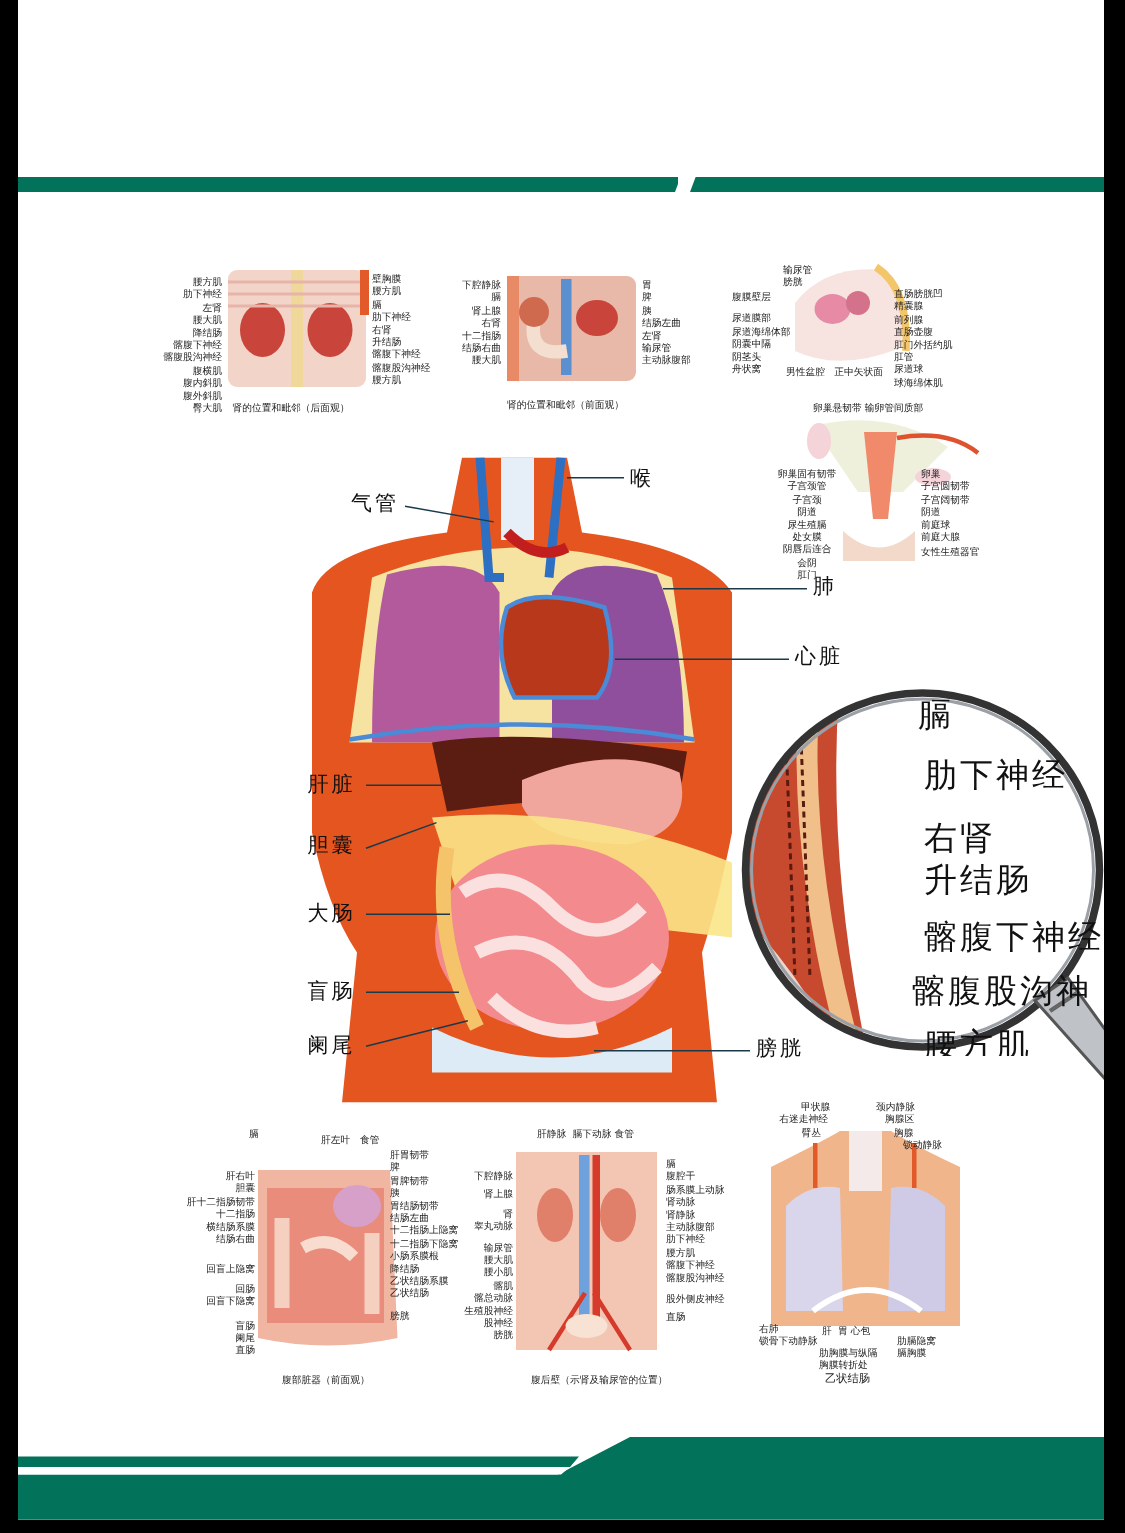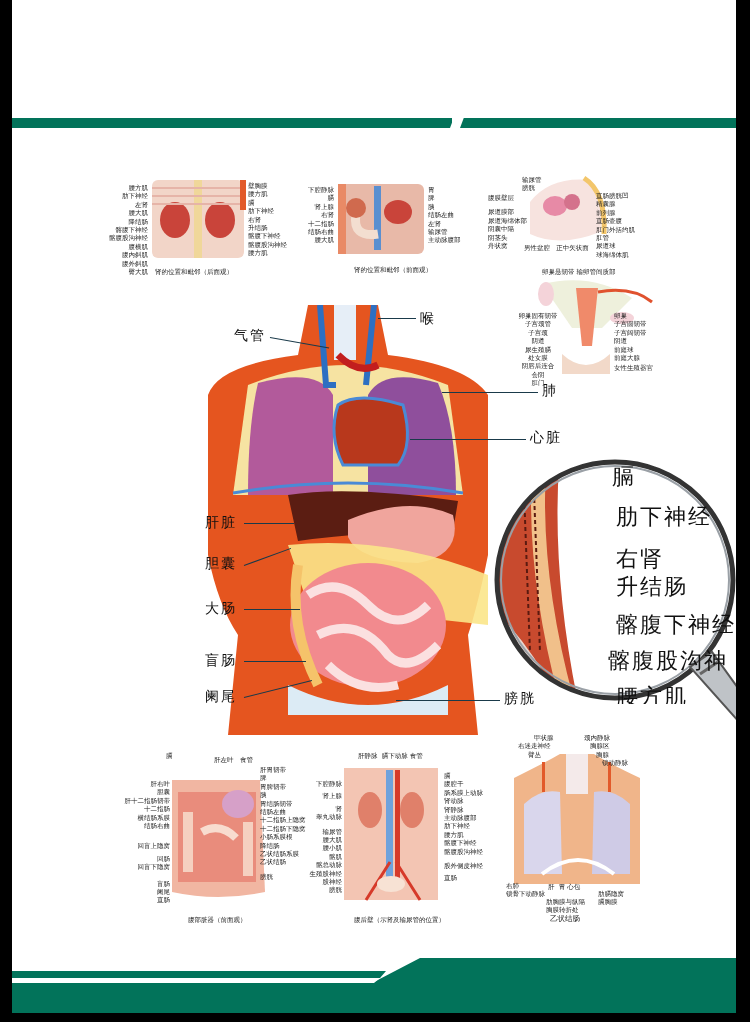--- a/index.html
+++ b/index.html
@@ -86,21 +86,21 @@
     </div>
     <div class="txt sm" style="left:130px;top:4px;">
       <div>胃</div>
         <div>脾</div>
         <div>胰</div>
         <div>结肠左曲</div>
         <div>左肾</div>
         <div>输尿管</div>
         <div>主动脉腹部</div>
     </div>
-    <div class="txt cap" style="left:56px;top:84px;">肾的位置和毗邻（前面观）</div>
+    <div class="txt cap" style="left:40px;top:84px;">肾的位置和毗邻（前面观）</div>
   </div>
 
   <div class="panel" style="left:468px;top:172px;width:190px;height:80px;">
     <svg width="190" height="80">
       <path d="M50 30 Q70 4 110 8 Q128 24 120 60 Q80 76 50 62 Z" fill="#f7e3df"></path>
       <ellipse cx="75" cy="34" rx="12" ry="10" fill="#e78aa6"></ellipse>
       <ellipse cx="92" cy="30" rx="8" ry="8" fill="#d4728c"></ellipse>
       <path d="M104 6 Q126 20 124 62" stroke="#f3c66b" stroke-width="5" fill="none"></path>
     </svg>
     <div class="txt sm" style="left:8px;top:22px;">
@@ -344,21 +344,21 @@
   <div class="panel" style="left:478px;top:734px;width:180px;height:190px;">
     <svg width="180" height="160" style="position:absolute;left:0;top:0;">
       <path d="M24 44 Q60 26 70 20 L104 20 Q120 30 150 44 L150 150 L24 150 Z" fill="#f0b58a"></path>
       <path d="M34 70 Q50 54 70 58 L72 140 L34 140 Z" fill="#d9d6ec"></path>
       <path d="M140 70 Q124 54 104 58 L102 140 L140 140 Z" fill="#cfcbe6"></path>
       <rect x="76" y="20" width="22" height="40" fill="#f4eaea"></rect>
       <path d="M52 140 Q88 112 124 140" stroke="#fff" stroke-width="4" fill="none"></path>
       <rect x="52" y="28" width="3" height="30" fill="#e25a2a"></rect>
       <rect x="118" y="28" width="3" height="30" fill="#e25a2a"></rect>
     </svg>
-    <div class="txt sm" style="left:28px;top:0;">
+    <div class="txt sm" style="left:28px;top:0;text-align:center;">
       <div style="padding-left:16px;">甲状腺</div>
         <div>右迷走神经</div>
         <div style="padding-left:10px;">臂丛</div>
     </div>
     <div class="txt sm" style="left:94px;top:0;">
       <div>颈内静脉</div>
         <div style="padding-left:6px;">胸腺区</div>
         <div style="padding-left:12px;">胸腺</div>
         <div style="padding-left:18px;">锁动静脉</div>
     </div>

